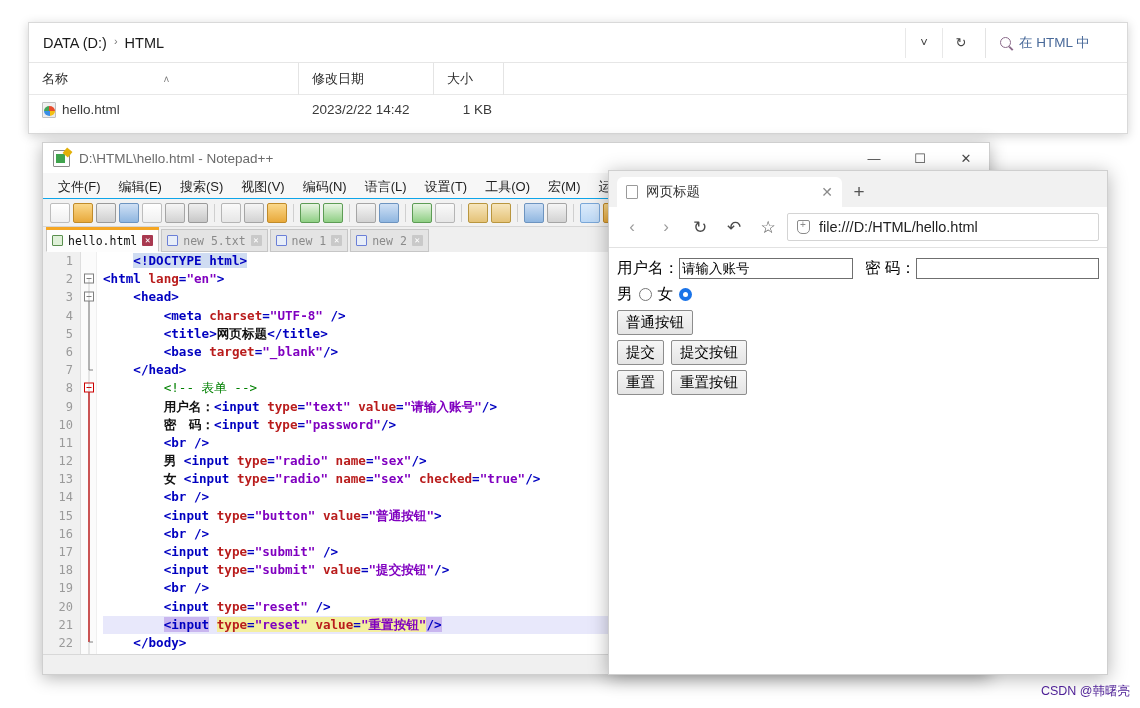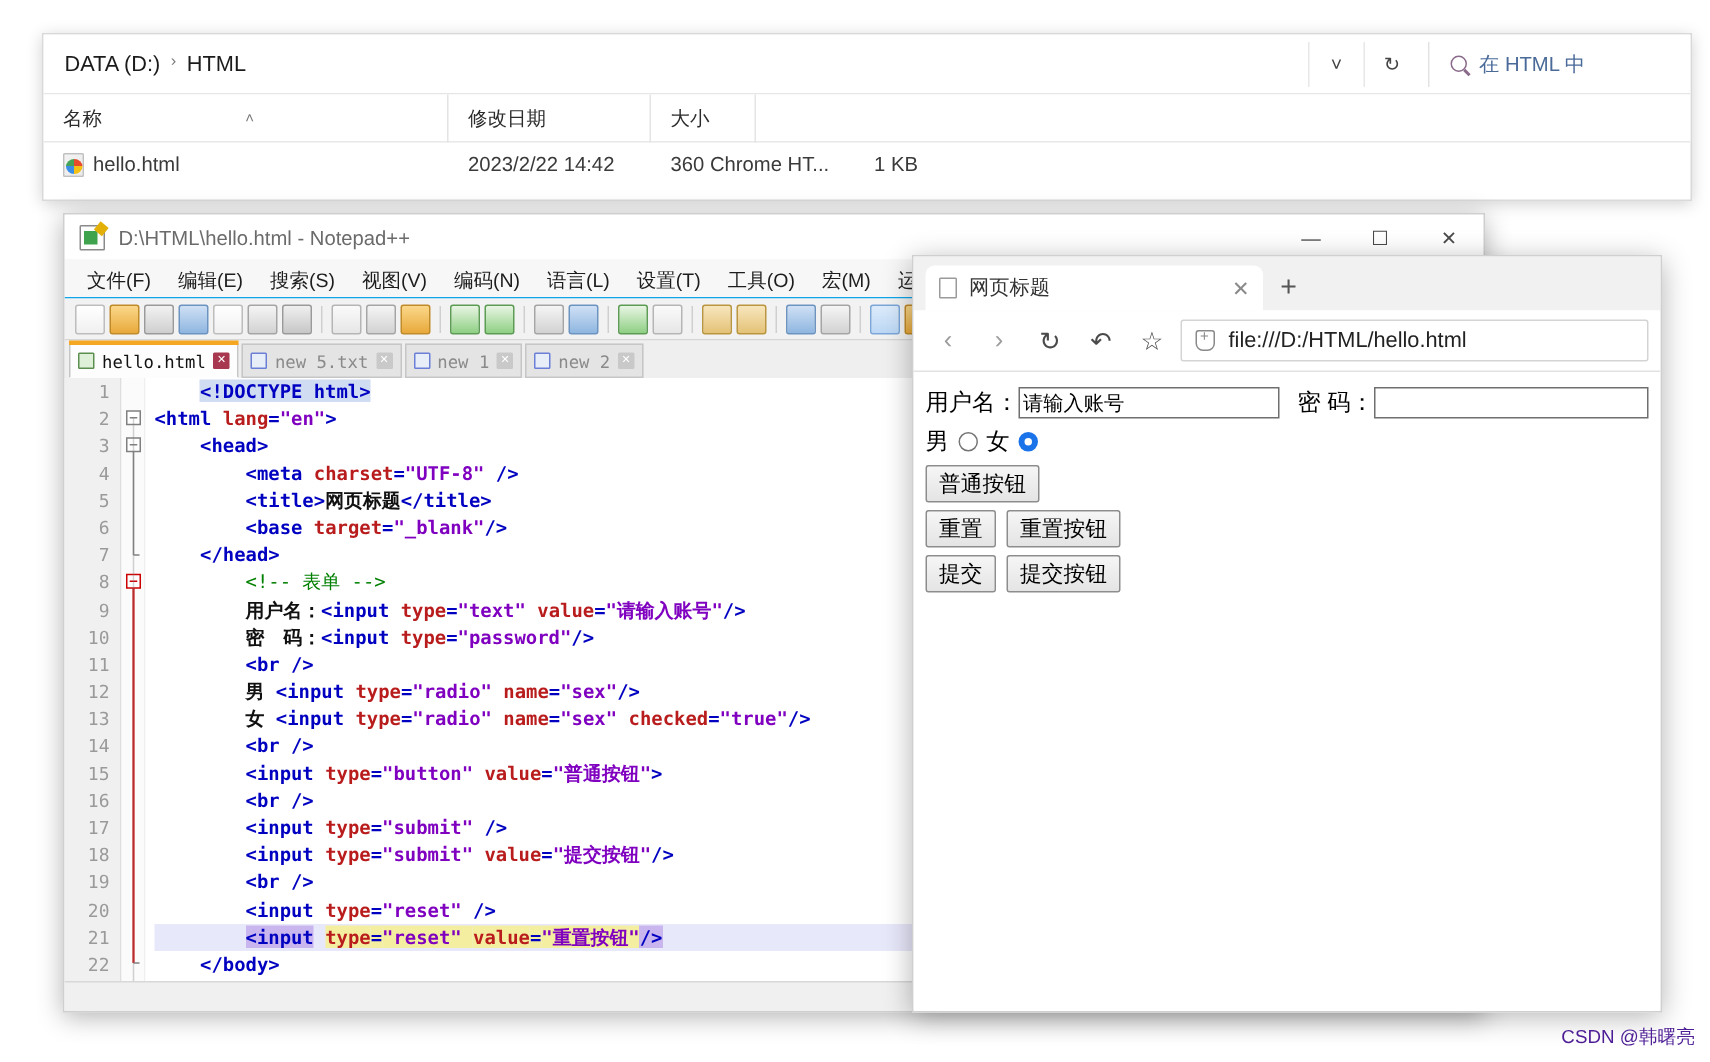--- a/index.html
+++ b/index.html
@@ -28,21 +28,21 @@
   .exp-crumbs {
     flex: 1; display: flex; align-items: flex-start; gap: 7px;
     padding-left: 14px; font-size: 14.5px; color: #1b1b1b;
   }
   .crumb-sep { color:#777; font-size: 11px; }
   .exp-btn {
     width: 37px; height: 30px; display: flex; align-items: center; justify-content: center;
     border-left: 1px solid #e8e8e8; color: #444; font-size: 13px;
   }
   .exp-search {
-    width: 175px; height: 30px; margin-left: 6px; border-left: 1px solid #e3e3e3;
+    width: 142px; height: 30px; margin-left: 6px; border-left: 1px solid #e3e3e3;
     display: flex; align-items: center; gap: 8px; padding-left: 14px;
     font-size: 13.5px; color: #4a6a9a; overflow: hidden; white-space: nowrap;
   }
   .mag { width:11px; height:11px; border:1.6px solid #8a6a8a; border-radius:50%; position:relative; flex:none;}
   .mag::after{content:"";position:absolute;width:1.6px;height:5px;background:#8a6a8a;transform:rotate(-45deg);right:-2px;bottom:-4px;}
   .exp-cols {
     display: flex; height: 32px; align-items: center;
     border-bottom: 1px solid #e8e8e8; font-size: 13px; color: #2b2b2b;
     background: #fff; position: relative;
   }
@@ -222,21 +222,20 @@
       <div class="exp-col" style="width:70px">
         <span>大小</span>
       </div>
     </div>
 
     <div class="exp-rows">
       <div class="exp-row">
         <span class="htmlicon"></span>
         <div class="exp-cell" style="width:237px;padding-left:0">hello.html</div>
         <div class="exp-cell" style="width:135px">2023/2/22 14:42</div>
-        <div class="exp-cell" style="width:120px">360 Chrome HT...</div>
         <div class="exp-cell" style="width:70px;text-align:right;padding-left:0;padding-right:12px">1 KB</div>
       </div>
     </div>
   </div>
 
   <div class="npp">
     <div class="npp-title">
       <span class="npp-ico"></span>
       <span class="npp-title-txt">D:\HTML\hello.html - Notepad++</span>
       <span class="wc">—</span>
@@ -422,24 +421,24 @@
         <span class="ftxt">男</span>
         <span class="radio"></span>
         <span class="ftxt">女</span>
         <span class="radio on"></span>
       </div>
 
       <div class="brow">
         <button class="fbtn">普通按钮</button>
       </div>
       <div class="brow">
+        <button class="fbtn">提交</button>
+        <button class="fbtn">提交按钮</button>
+      </div>
+      <div class="brow">
         <button class="fbtn">重置</button>
         <button class="fbtn">重置按钮</button>
       </div>
-      <div class="brow">
-        <button class="fbtn">提交</button>
-        <button class="fbtn">提交按钮</button>
-      </div>
     </div>
   </div>
 
   <div class="watermark">CSDN @韩曙亮</div>
 </div>
 
 </body></html>

